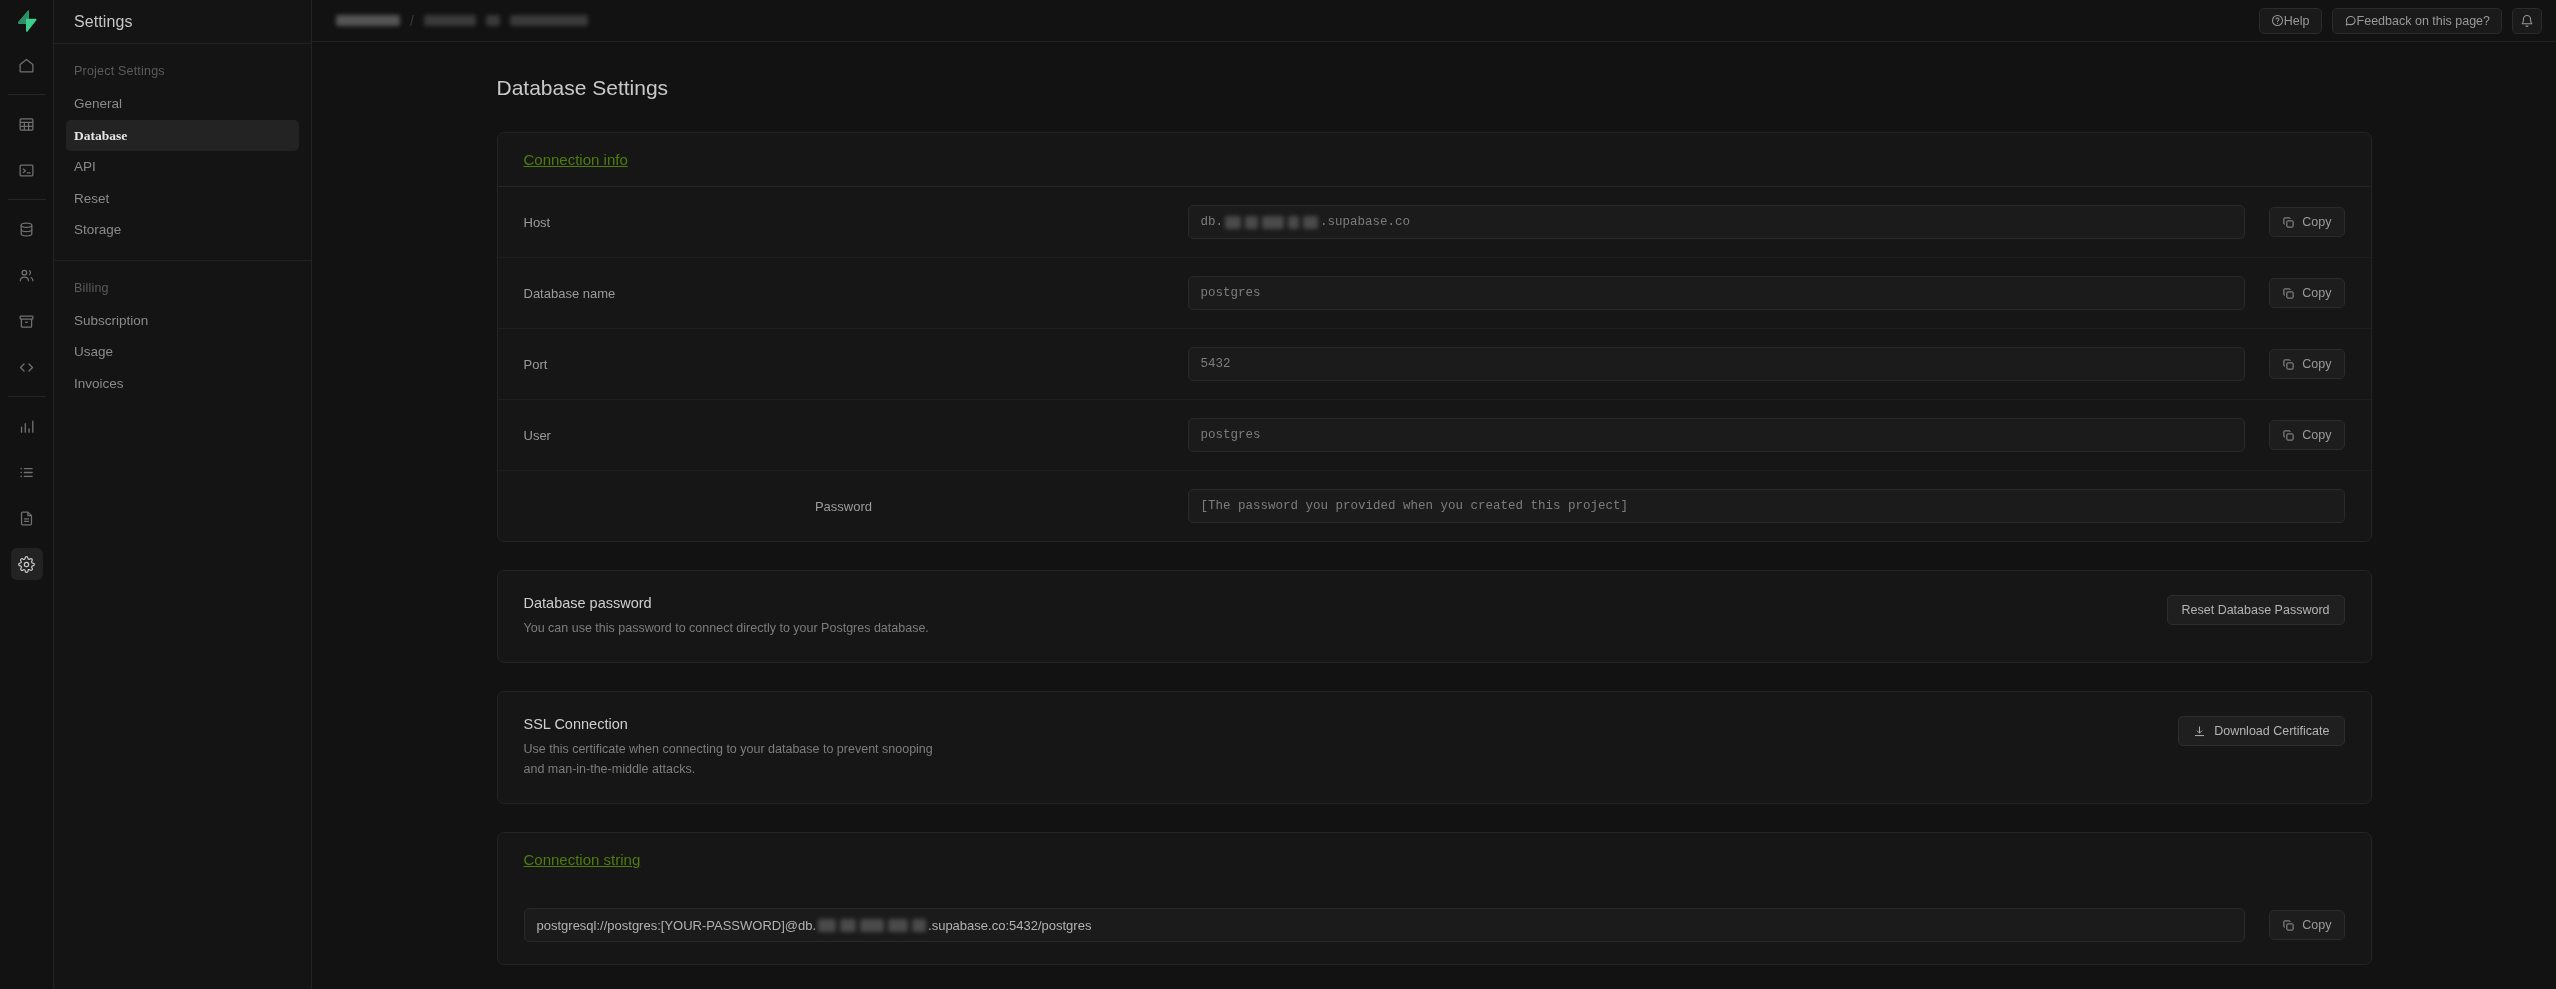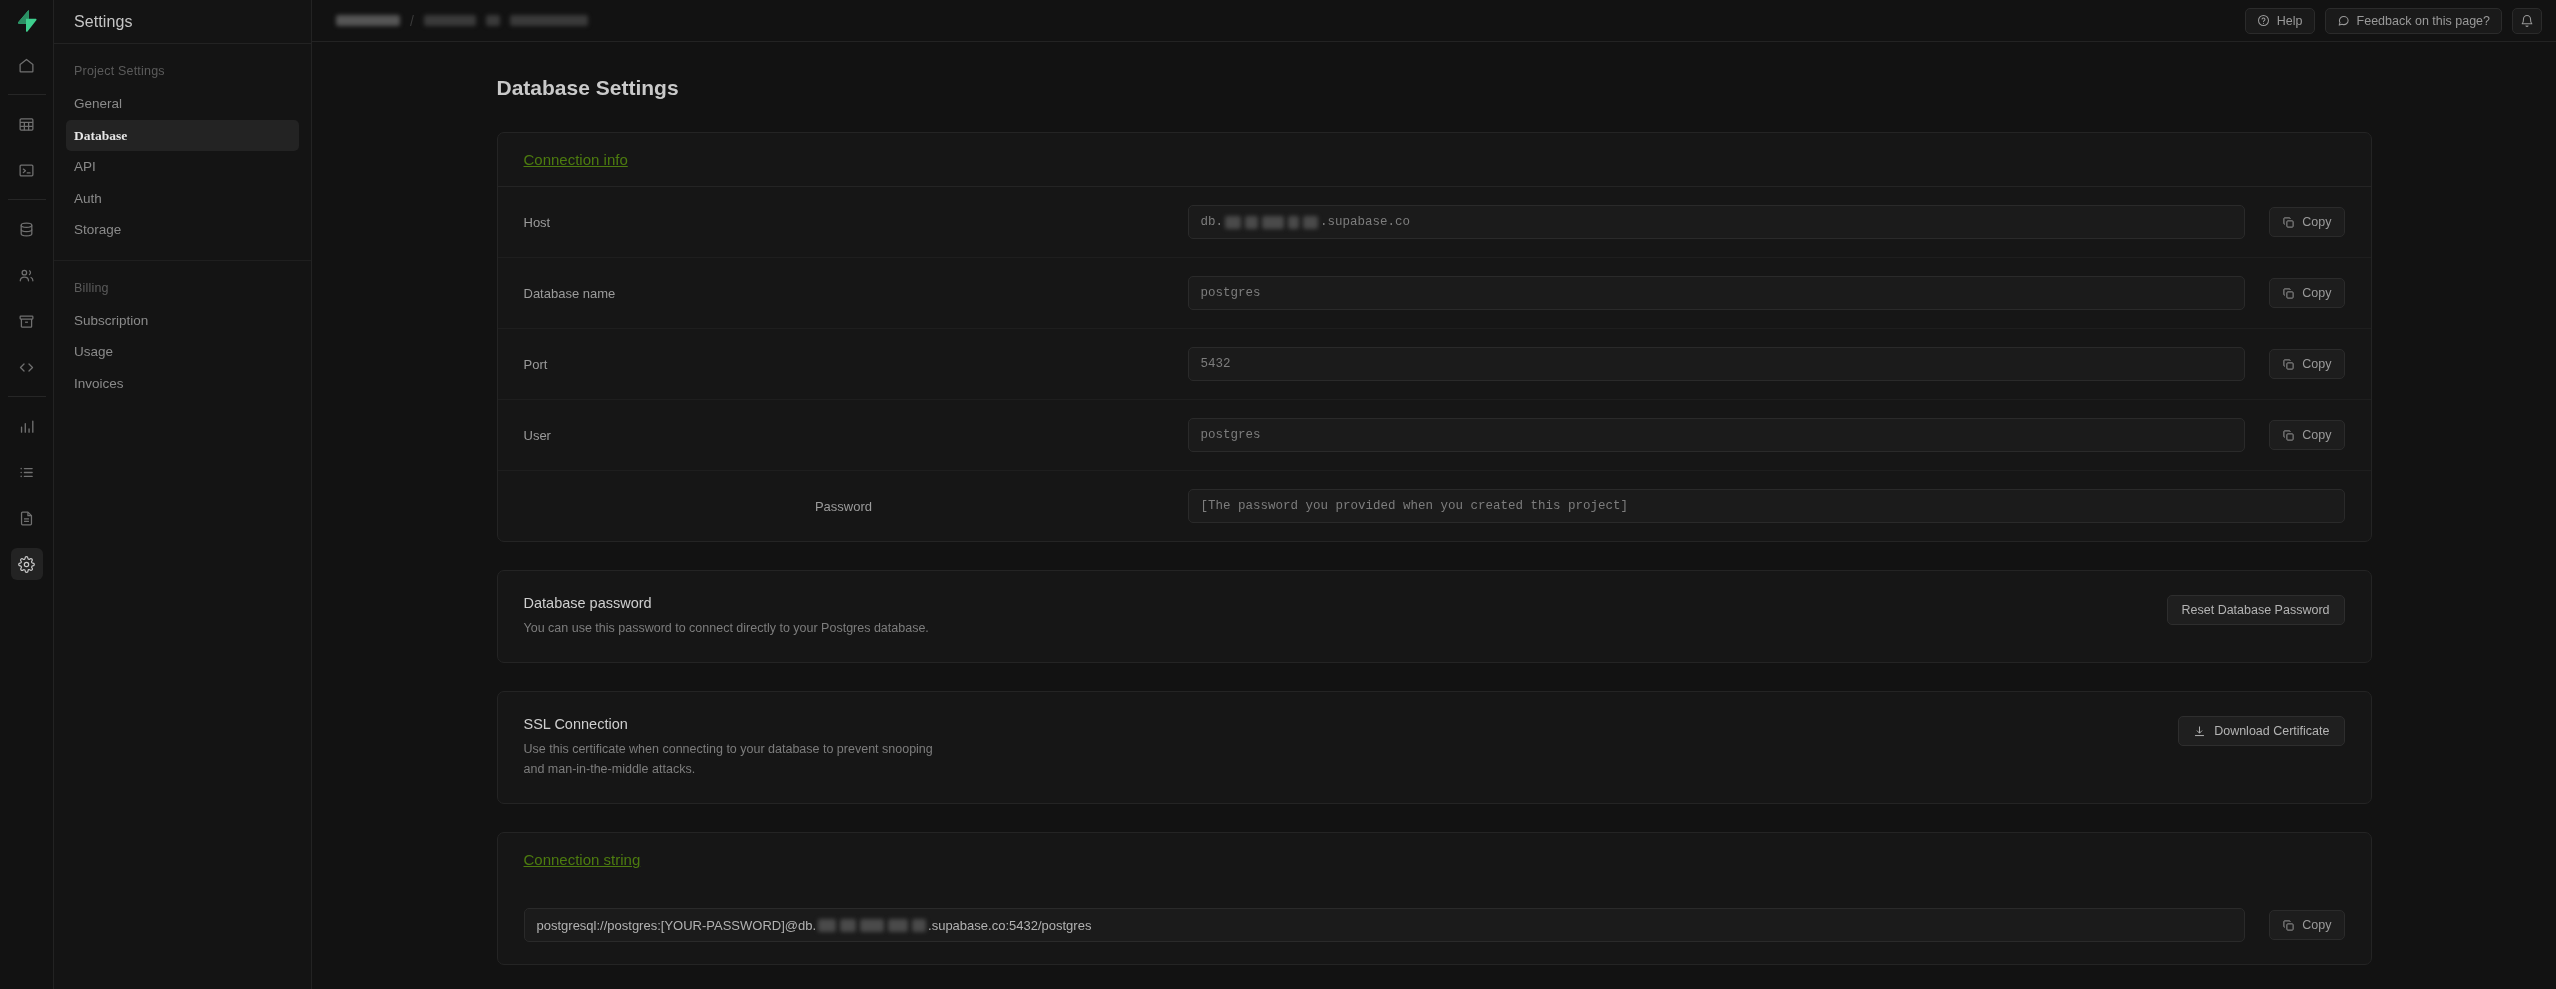--- a/index.html
+++ b/index.html
@@ -73,29 +73,29 @@
   }
   .crumbs { display: flex; align-items: center; gap: 10px; flex: 1 1 auto; }
   .crumb-blur {
     height: 11px; border-radius: 2px; background: #3a3a3a;
     filter: blur(2.2px);
   }
   .crumb-blur.b2 { background: #555; }
   .crumb-sep { color: #3a3a3a; font-size: 14px; }
   .top-actions { display: flex; align-items: center; gap: 10px; }
   .top-btn {
-    height: 26px; display: flex; align-items: center; gap: 7px;
+    height: 26px; display: flex; align-items: center; 
     padding: 0 11px; border: 1px solid #2b2b2b; border-radius: 5px;
     background: #1a1a1a; color: #9a9a9a; font-size: 12.5px;
   }
   .top-btn.icon-only { padding: 0 7px; }
 
   .scroll { flex: 1 1 auto; overflow: hidden; padding: 0 0 40px 0; }
   .page { max-width: 1995px; margin: 0 auto; padding: 34px 60px 0 60px; }
-  .page-title { font-size: 21px; color: #c9c9c9; font-weight: bold; margin-bottom: 32px; }
+  .page-title { font-size: 21px; color: #c9c9c9; font-weight: normal; margin-bottom: 32px; }
 
   .card {
     background: #161616;
     border: 1px solid #242424;
     border-radius: 7px;
     margin-bottom: 28px;
     overflow: hidden;
   }
   .card-head {
     padding: 18px 26px;
@@ -267,21 +267,21 @@
   <aside class="sidebar">
     <div class="sidebar-head">
       <span class="sidebar-title">Settings</span>
     </div>
 
     <div class="side-sect">
       <div class="side-label">Project Settings</div>
       <a class="side-item">General</a>
       <a class="side-item active">Database</a>
       <a class="side-item">API</a>
-      <a class="side-item">Auth</a>
+      <a class="side-item">Reset</a>
       <a class="side-item">Storage</a>
     </div>
 
     <div class="side-sect">
       <div class="side-label">Billing</div>
       <a class="side-item">Subscription</a>
       <a class="side-item">Usage</a>
       <a class="side-item">Invoices</a>
     </div>
   </aside>

